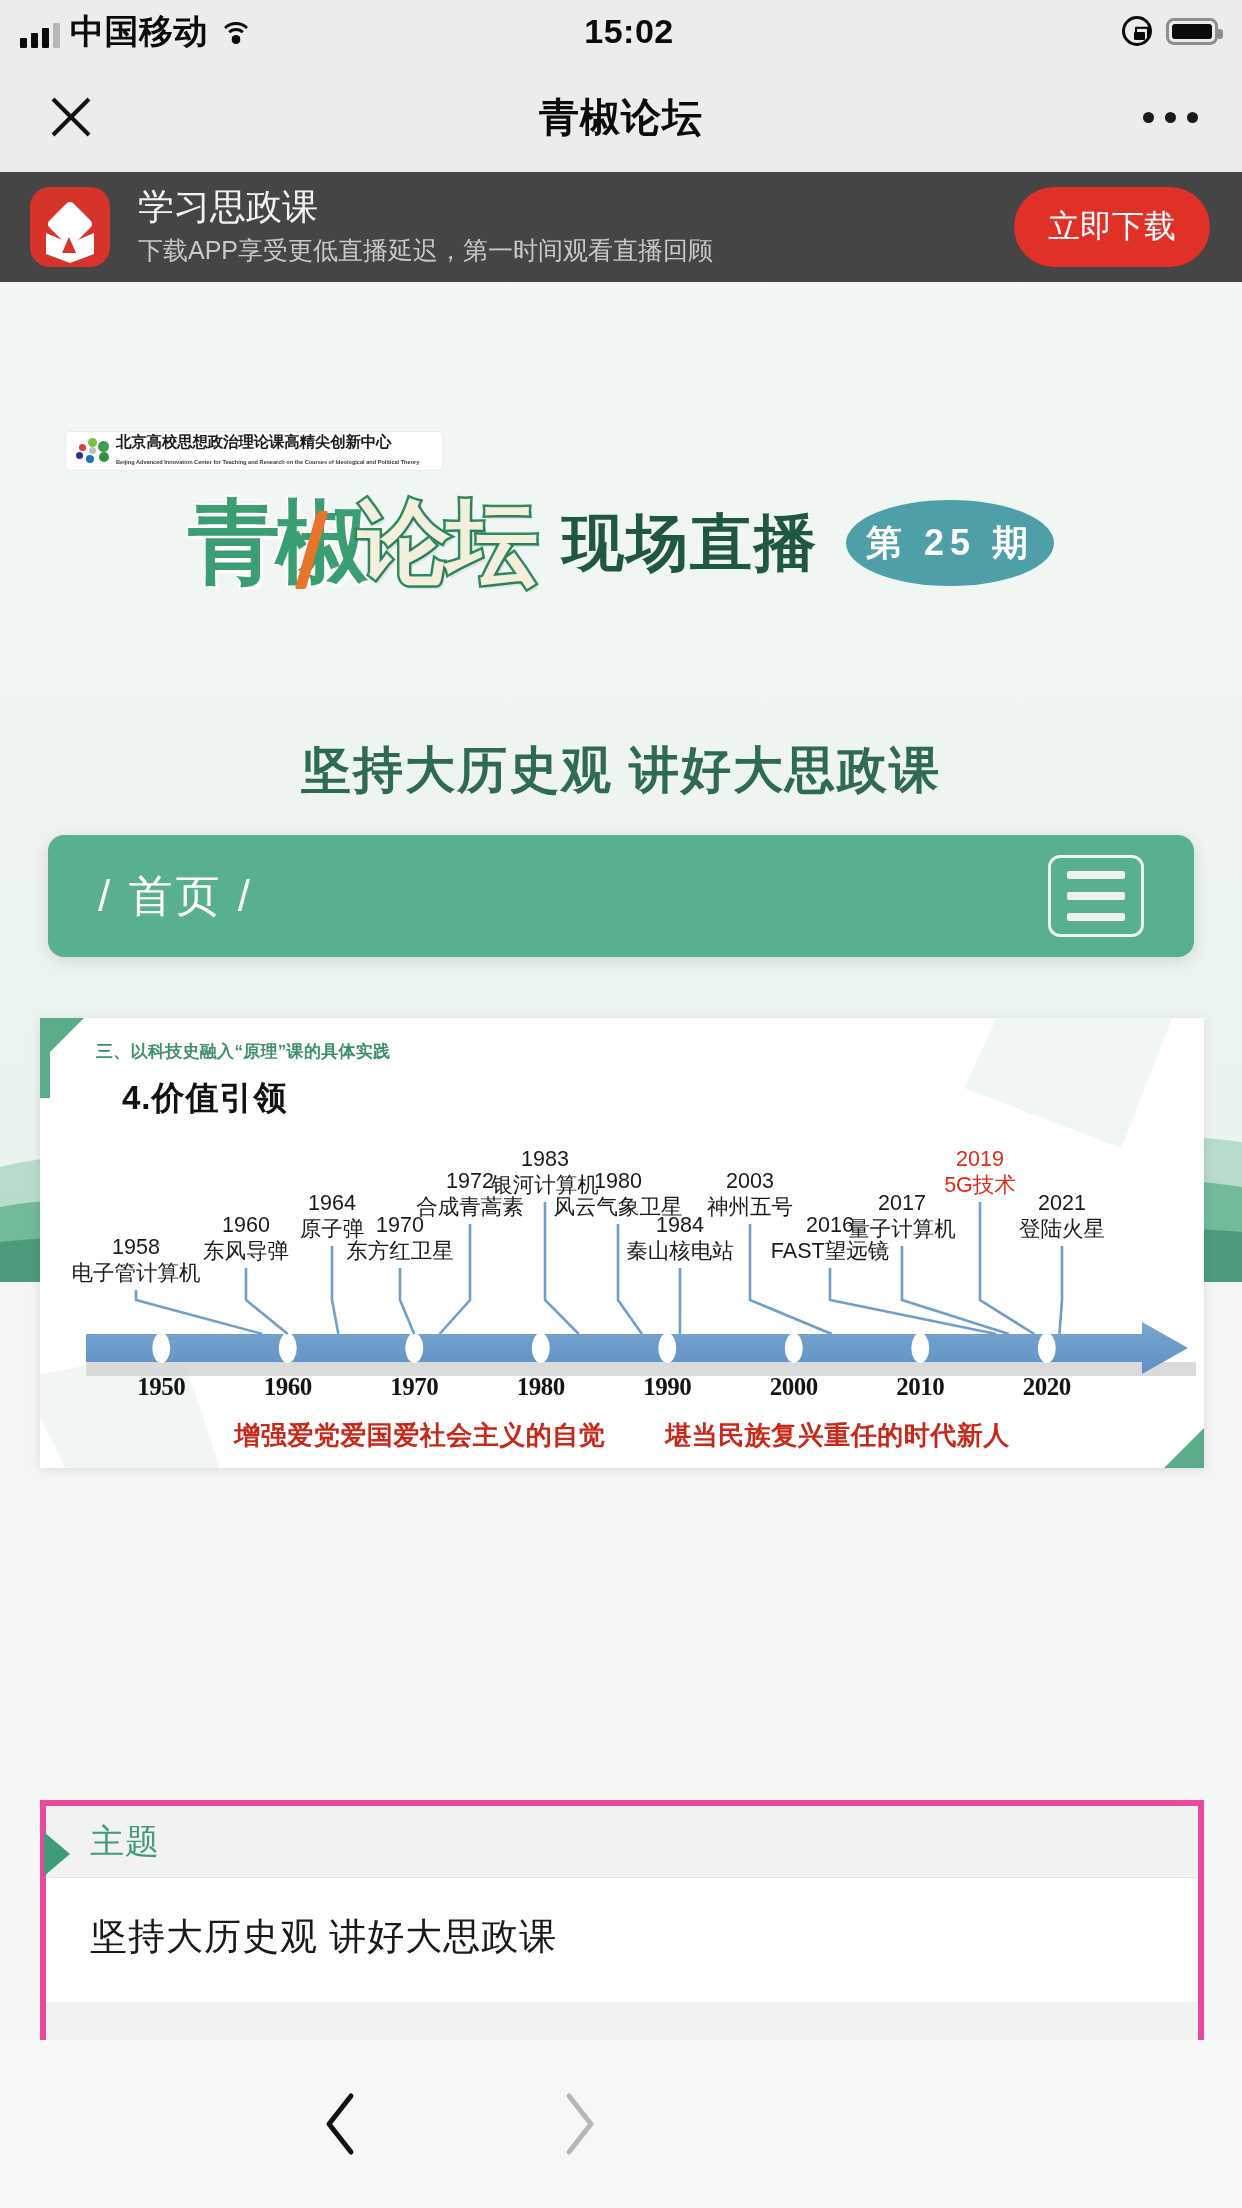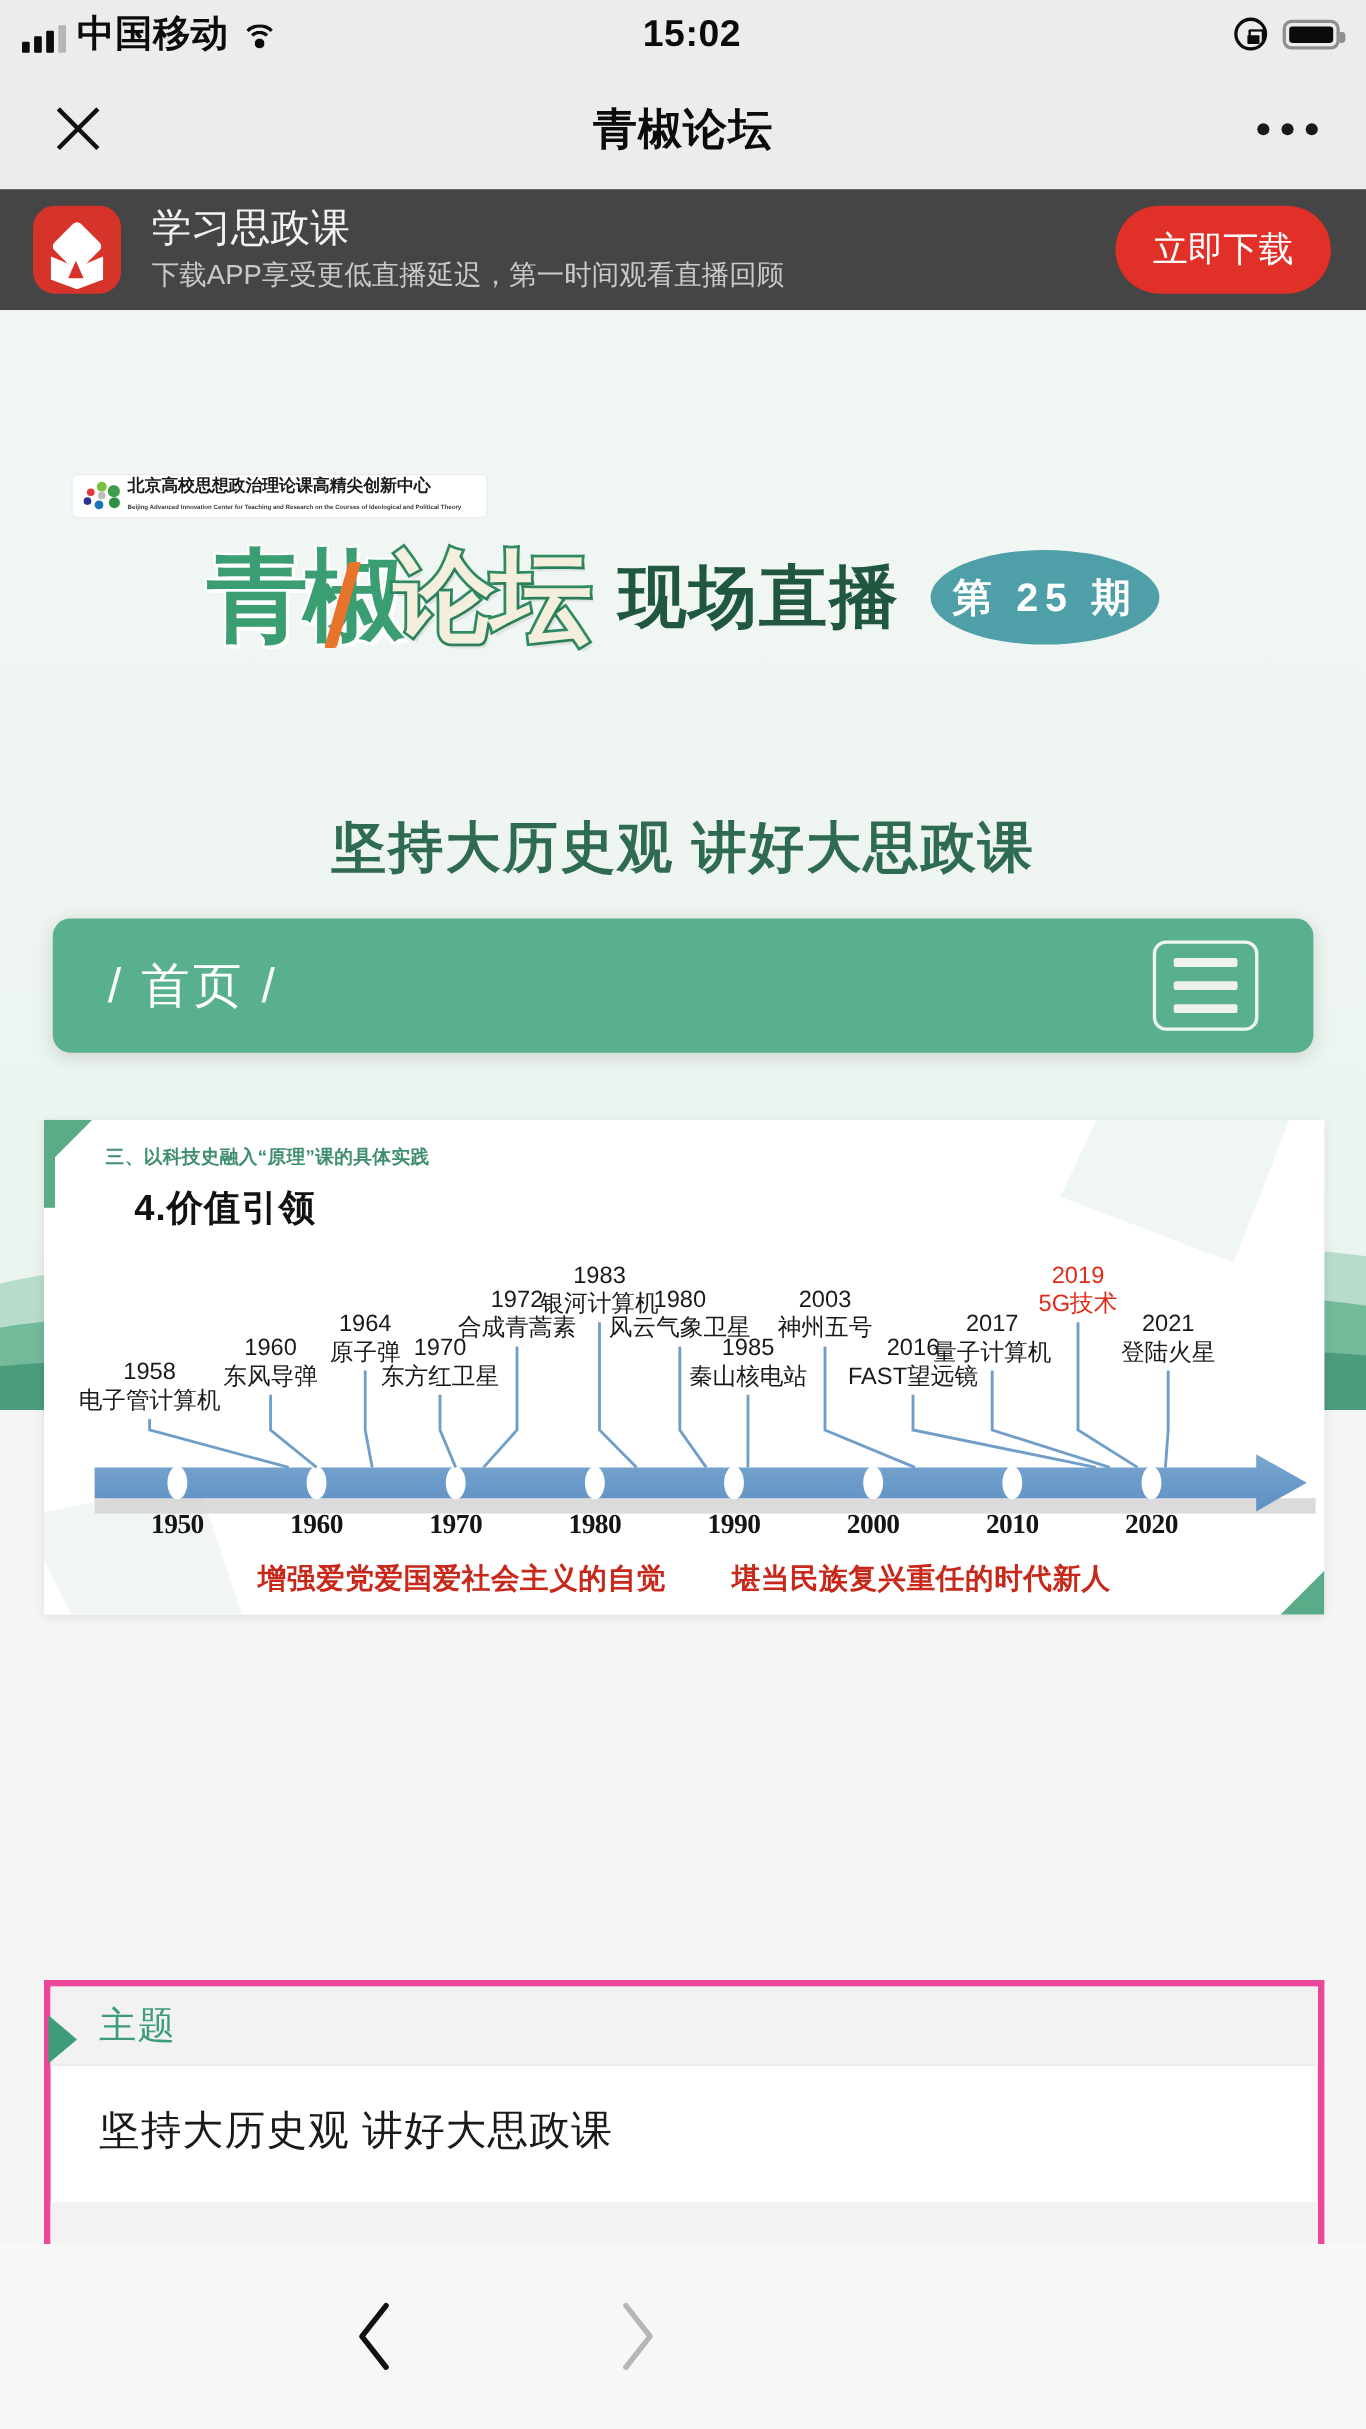--- a/index.html
+++ b/index.html
@@ -315,21 +315,21 @@
           </div>
           <div class="tl-item" style="left: 505px; top: 128px; transform: translateX(-50%);">
             <div>1983</div>
             <div>银河计算机</div>
           </div>
           <div class="tl-item" style="left: 578px; top: 150px; transform: translateX(-50%);">
             <div>1980</div>
             <div>风云气象卫星</div>
           </div>
           <div class="tl-item" style="left: 640px; top: 194px; transform: translateX(-50%);">
-            <div>1985</div>
+            <div>1984</div>
             <div>秦山核电站</div>
           </div>
           <div class="tl-item" style="left: 710px; top: 150px; transform: translateX(-50%);">
             <div>2003</div>
             <div>神州五号</div>
           </div>
           <div class="tl-item" style="left: 790px; top: 194px; transform: translateX(-50%);">
             <div>2016</div>
             <div>FAST望远镜</div>
           </div>

